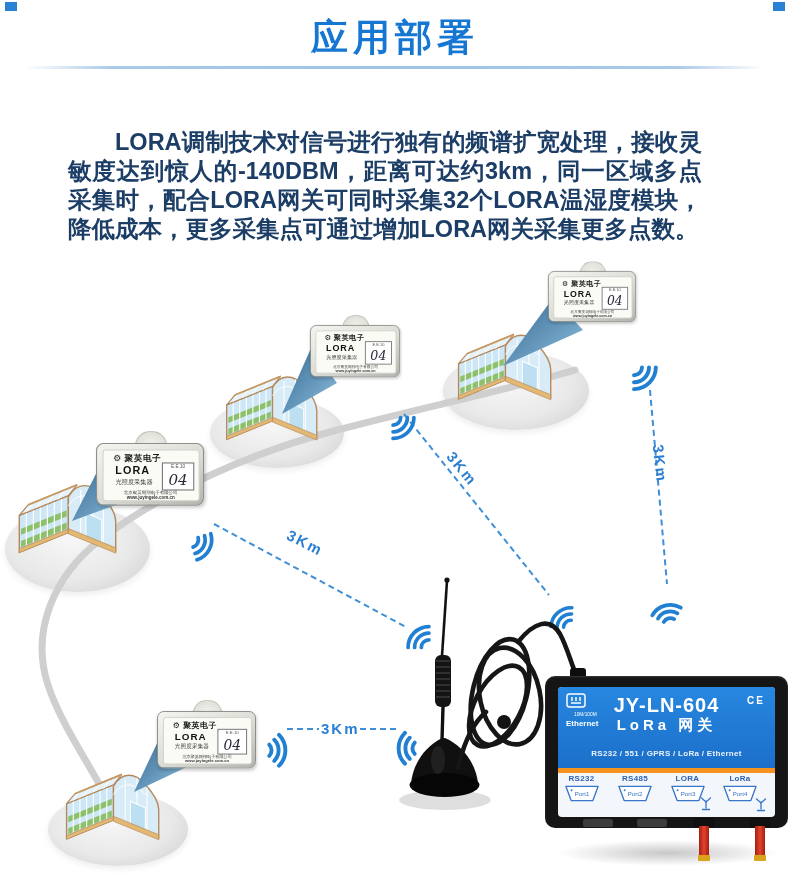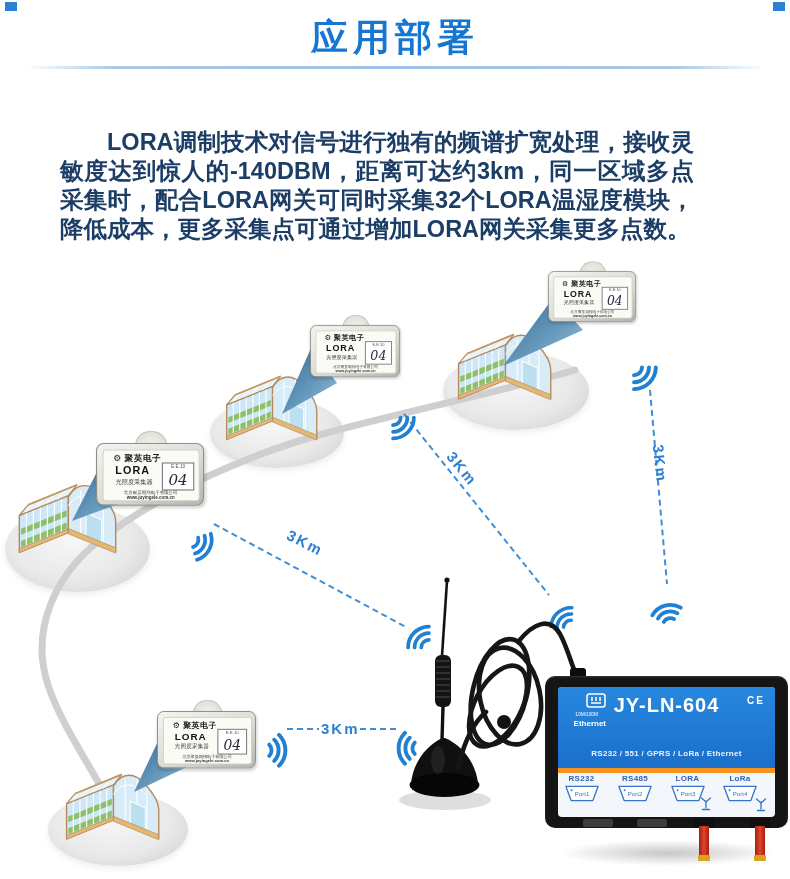--- a/index.html
+++ b/index.html
@@ -6,21 +6,21 @@
   body{font-family:"Liberation Sans","DejaVu Sans",sans-serif;}
   .stage{position:relative;width:790px;height:879px;background:#fff;overflow:hidden;}
   .abs{position:absolute;}
 
   
   .corner{position:absolute;top:2px;width:12px;height:9px;background:#2a80d2;}
   .title{position:absolute;top:13px;left:0;width:790px;text-align:center;
          font-size:37px;font-weight:900;color:#1677d3;letter-spacing:5px;}
   .divider{position:absolute;top:66px;left:25px;width:740px;height:3px;
     background:linear-gradient(90deg,rgba(183,212,236,0),#a9c9e8 12%,#9fc3e4 50%,#a9c9e8 88%,rgba(183,212,236,0));}
-  .intro{position:absolute;top:104px;left:60px;width:634px;
+  .intro{position:absolute;top:104px;left:68px;width:634px;
          font-size:23.5px;line-height:29px;font-weight:700;color:#1c3e66;
          text-align:justify;text-indent:2em;}
 
   
   .platform{position:absolute;border-radius:50%;z-index:1;
     background:radial-gradient(ellipse at 45% 38%,#f7f7f7 0%,#e9e9e9 55%,#d6d6d6 85%,#cfcfcf 100%);
     box-shadow:0 3px 6px rgba(0,0,0,.07);}
 
   .overlay{position:absolute;left:0;top:0;z-index:2;}
   .overlay-top{position:absolute;left:0;top:0;z-index:4;}
@@ -65,21 +65,21 @@
   .gw-blue{position:absolute;left:0;top:0;width:217px;height:81px;
            background:linear-gradient(180deg,#2787e0,#1b6fc9);}
   .gw-stripe{position:absolute;left:0;top:81px;width:217px;height:5px;background:#f6921e;}
   .gw-model{position:absolute;left:0;top:7px;width:217px;text-align:center;
             font-size:20px;font-weight:bold;color:#fff;letter-spacing:1px;}
   .gw-title{position:absolute;left:0;top:29px;width:217px;text-align:center;
             font-size:15px;font-weight:bold;color:#fff;letter-spacing:4px;}
   .gw-ifaces{position:absolute;left:0;top:62px;width:217px;text-align:center;
              font-size:8px;font-weight:bold;color:#eaf2fc;letter-spacing:.3px;}
   .gw-ce{position:absolute;right:10px;top:8px;font-size:10px;font-weight:bold;color:#fff;letter-spacing:2px;}
-  .gw-eth{position:absolute;left:8px;top:6px;width:40px;text-align:right;color:#fff;}
+  .gw-eth{position:absolute;left:8px;top:6px;width:40px;text-align:left;color:#fff;}
   .gw-eth-speed{font-size:8px;transform:scale(.6);transform-origin:50% 0;white-space:nowrap;margin-top:0px;}
   .gw-eth-label{font-size:8px;font-weight:bold;margin-top:-2px;}
   .port-group{position:absolute;top:87px;width:44px;text-align:center;}
   .port-bus{font-size:8px;font-weight:bold;color:#2f63b8;letter-spacing:.3px;}
   .port-trap{position:relative;width:40px;height:17px;margin:2px auto 0;}
   .port-name{position:absolute;left:0;top:4px;width:40px;text-align:center;font-size:9px;color:#3874c8;
              transform:scale(.68);transform-origin:50% 50%;white-space:nowrap;}
   .gw-conn{position:absolute;top:151px;width:30px;height:8px;background:#3c3c3c;border-radius:2px;}
   .sma{position:absolute;width:10px;height:30px;top:158px;background:linear-gradient(90deg,#a31f12,#e2442c,#a31f12);}
   .sma:after{content:"";position:absolute;left:-1px;bottom:-5px;width:12px;height:6px;background:#d9a41d;border-radius:1px;}
@@ -298,20 +298,21 @@
         <div class="gw-eth">
           <svg width="20" height="15" viewBox="0 0 20 15">
             <rect x="1" y="1" width="18" height="13" rx="2.5" fill="none" stroke="#fff" stroke-width="1.5"></rect>
             <path d="M6,4 v4 M10,4 v4 M14,4 v4" stroke="#fff" stroke-width="1.5"></path>
             <path d="M5,10 h10" stroke="#fff" stroke-width="1.5"></path>
           </svg>
           <div class="gw-eth-speed">10M/100M</div>
           <div class="gw-eth-label">Ethernet</div>
         </div>
         <div class="gw-model">JY-LN-604</div>
+        <div class="gw-title">LoRa 网关</div>
         <div class="gw-ce">CE</div>
         <div class="gw-ifaces">RS232 / 551 / GPRS / LoRa / Ethernet</div>
       </div>
       <div class="gw-stripe"></div>
 
       <div class="port-group" style="left:1.5px">
         <div class="port-bus">RS232</div>
         <div class="port-trap"><svg width="40" height="17" viewBox="0 0 40 18">
               <use href="#db9"></use>
             </svg>

